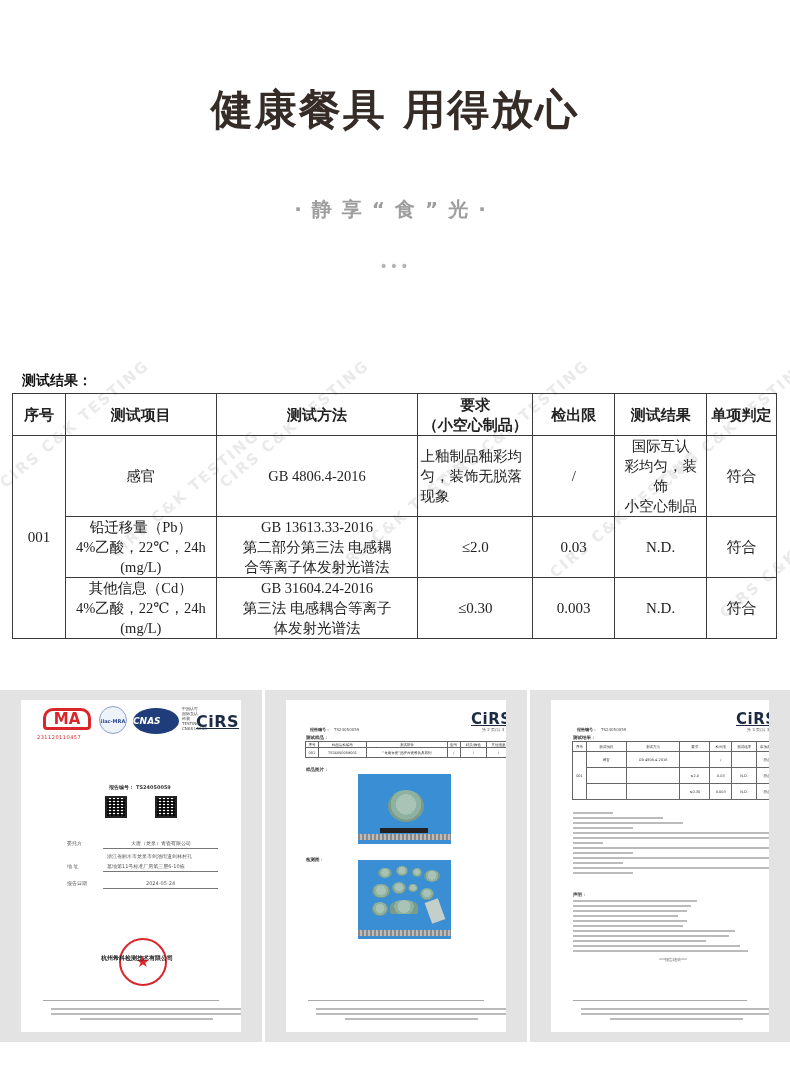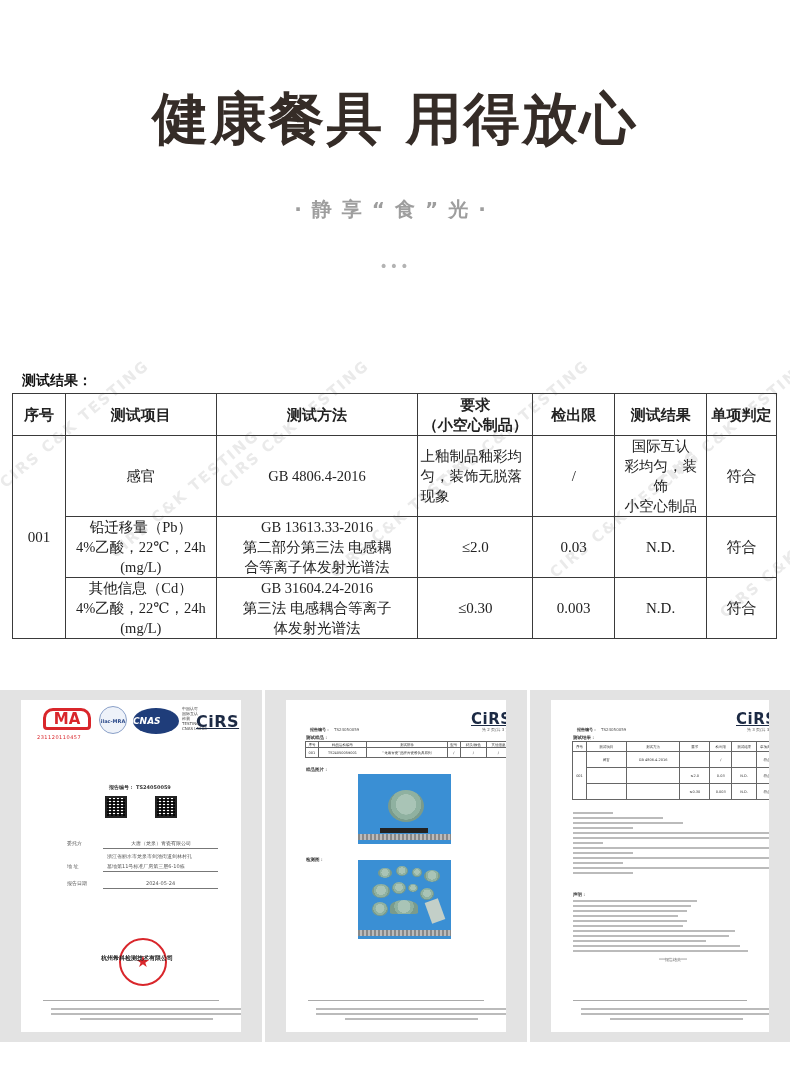--- a/index.html
+++ b/index.html
@@ -1,21 +1,21 @@
 <!DOCTYPE html>
 <html><head>
 <meta charset="utf-8">
 <style>
   * { box-sizing: border-box; margin: 0; padding: 0; }
   html, body { width: 790px; height: 1085px; background: #ffffff; overflow: hidden; }
   body { position: relative; font-family: "DejaVu Sans", "Liberation Sans", sans-serif; color: #2b2522; }
 
   .hero-title {
     position: absolute; left: 0; top: 82px; width: 790px; text-align: center;
-    font-size: 56px; font-weight: bold; color: #352c27; letter-spacing: 2px;
+    font-size: 42px; font-weight: bold; color: #352c27; letter-spacing: 2px;
   }
   .hero-sub {
     position: absolute; left: 0; top: 196px; width: 790px; text-align: center;
     font-size: 20px; color: #9e9e9e; letter-spacing: 10px; font-weight: bold;
   }
   .hero-dots {
     position: absolute; left: 0; top: 258px; width: 790px; text-align: center;
     font-size: 14px; color: #b3b3b3; letter-spacing: 2px;
   }
 

